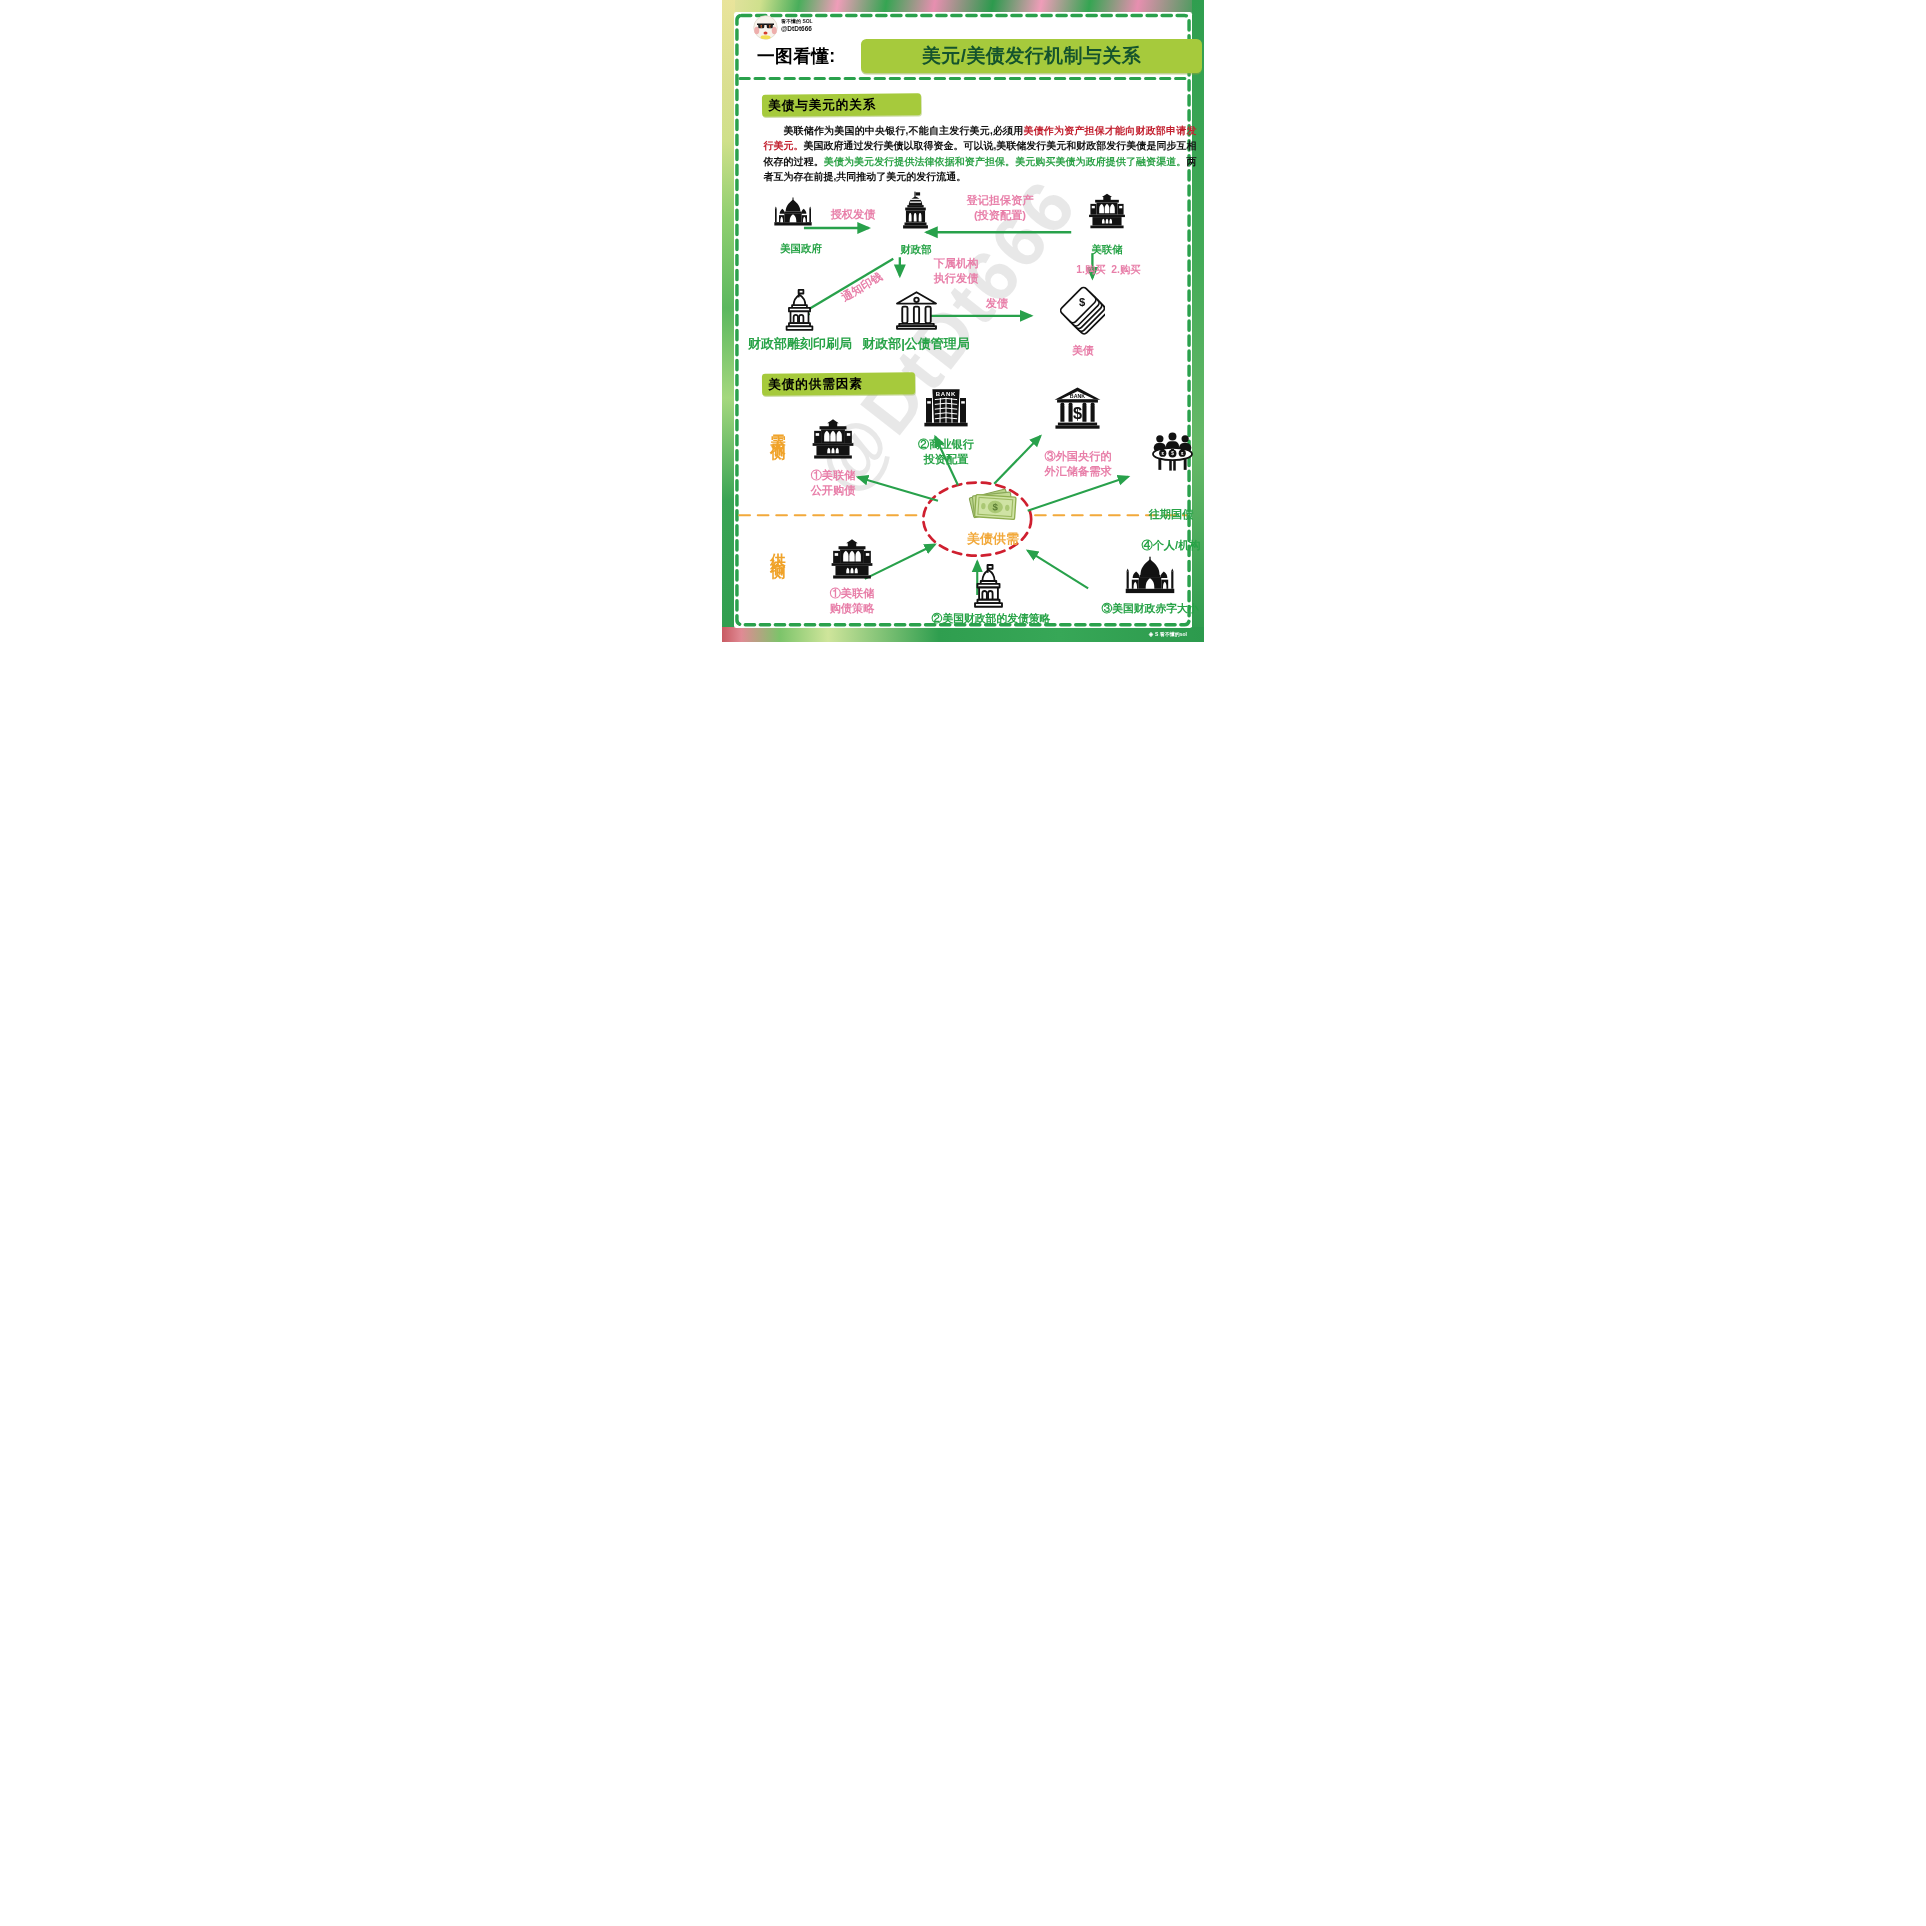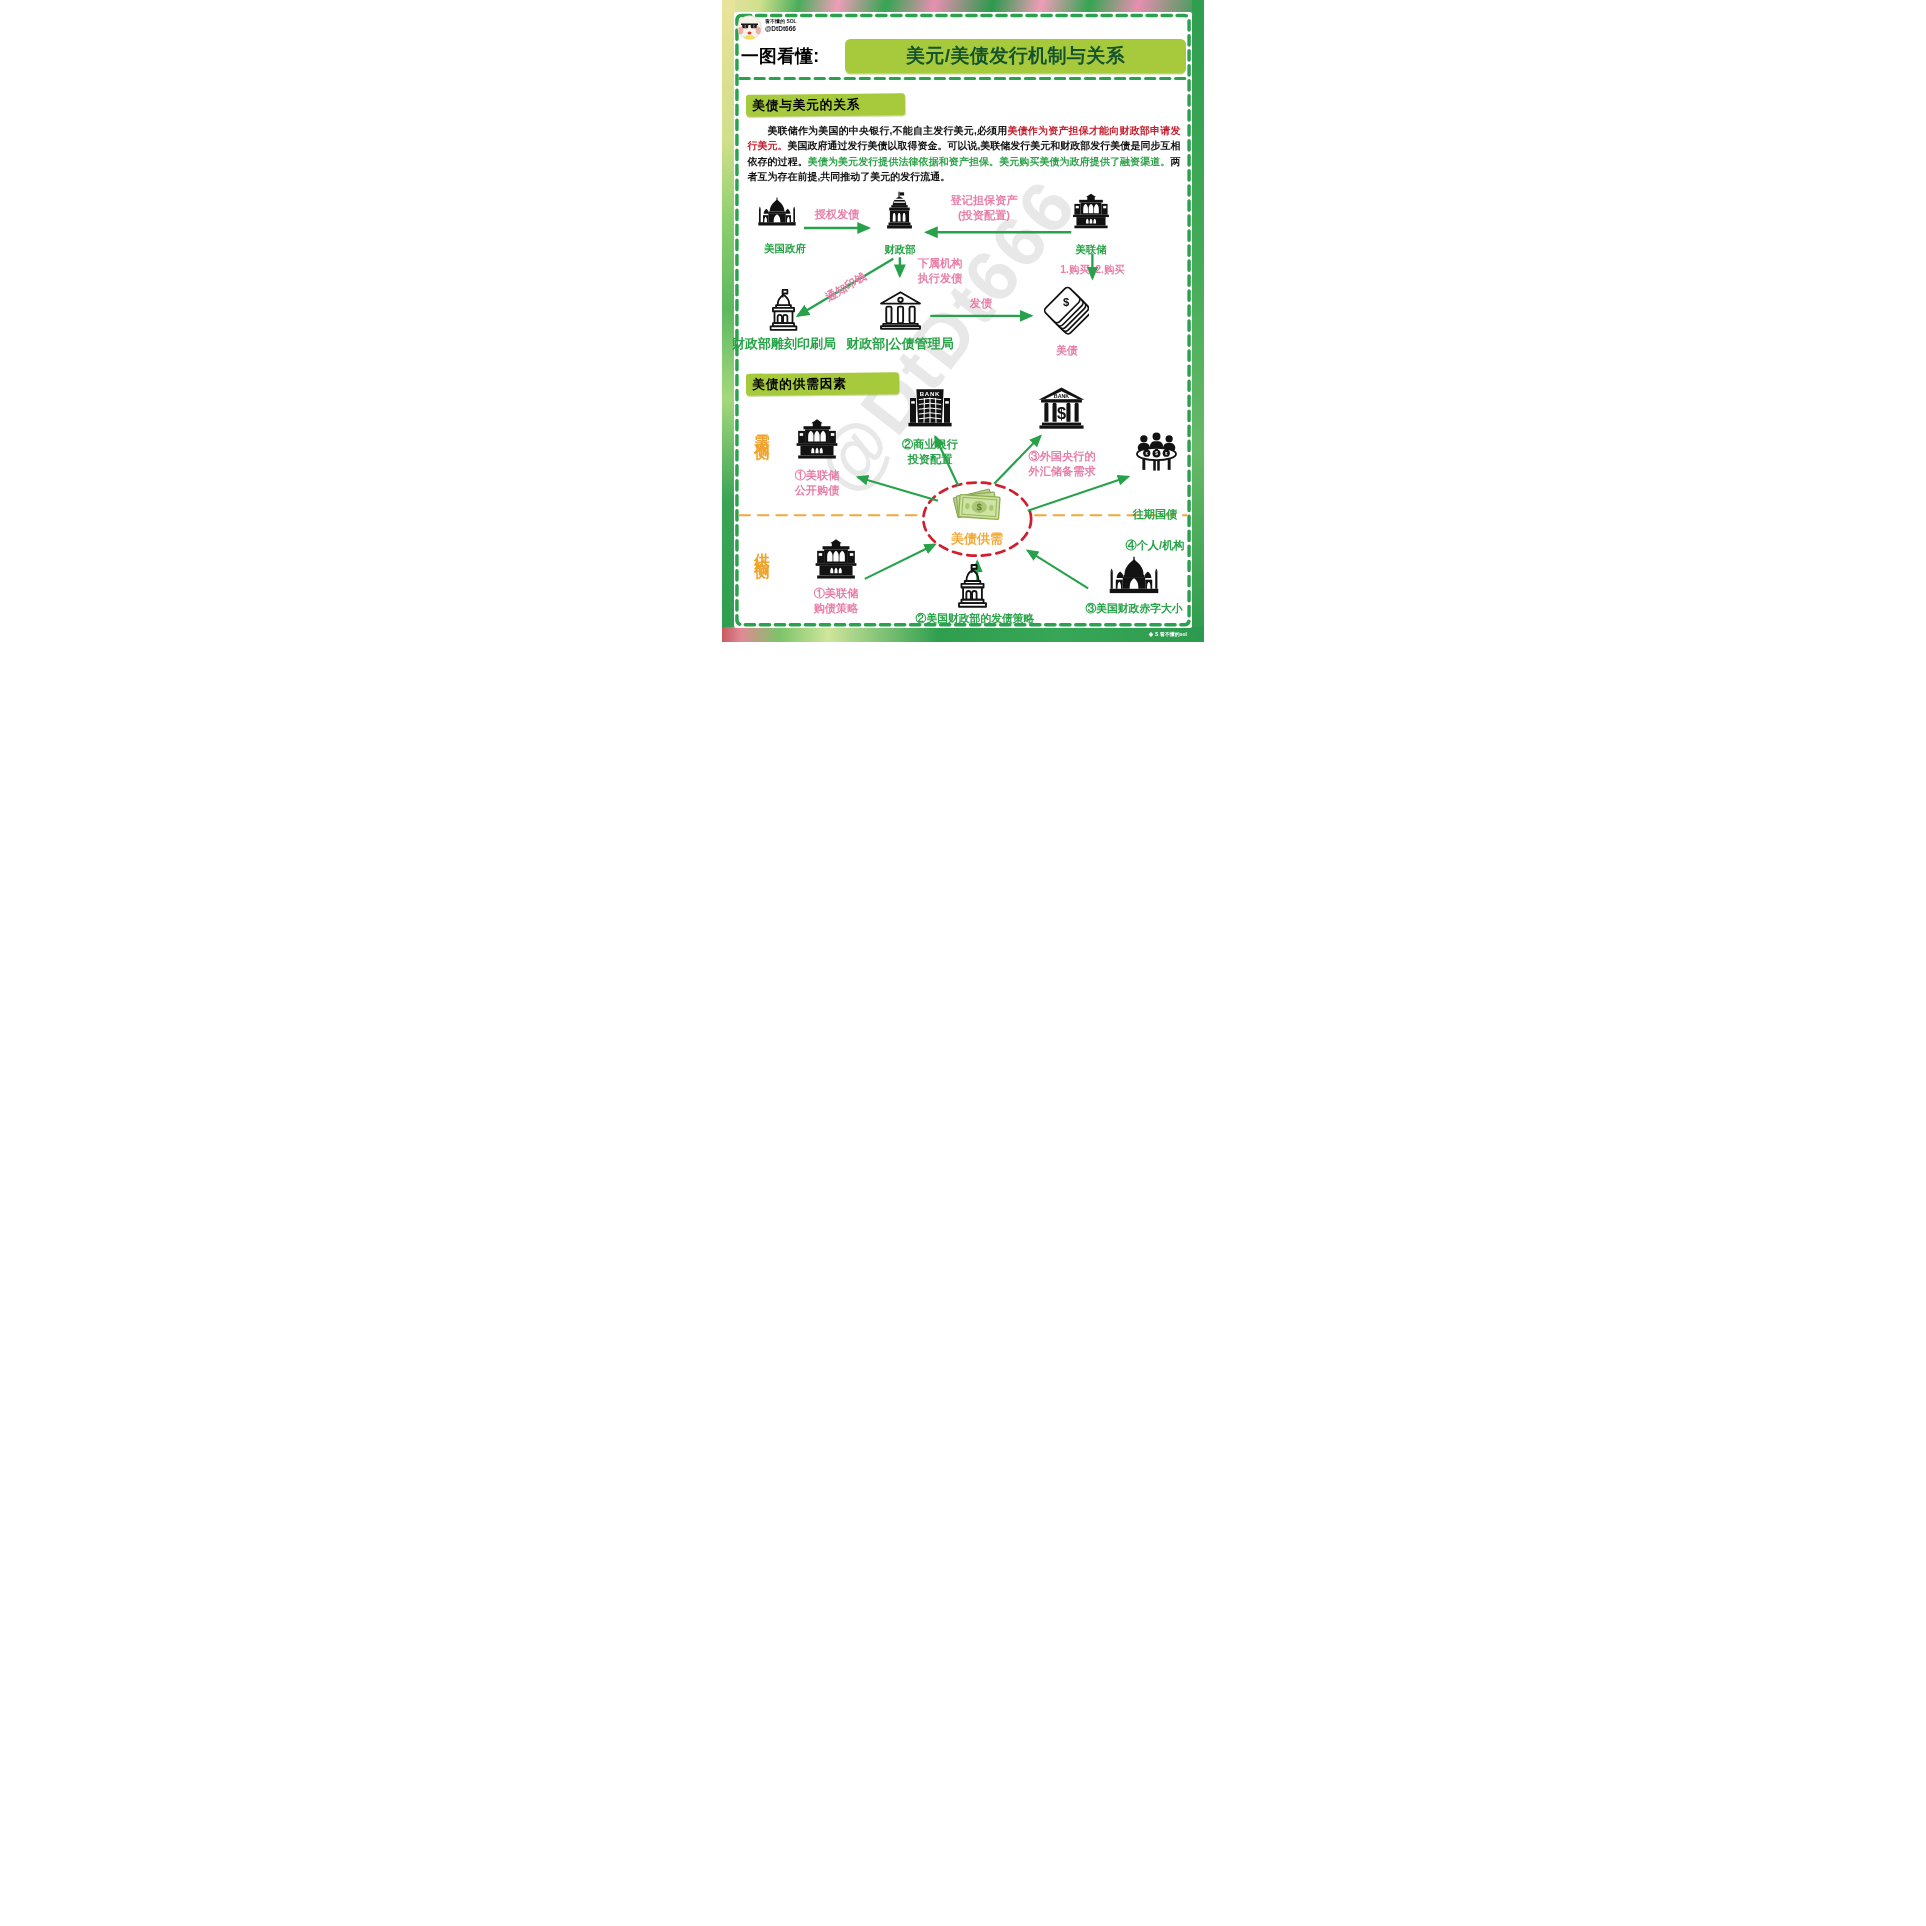--- a/index.html
+++ b/index.html
@@ -14,21 +14,21 @@
     background:linear-gradient(180deg,#e9e49b 0%,#d9df90 14%,#cfe08a 22%,#8fcf70 34%,#5cb85f 48%,#a4d87e 62%,#3aa455 78%,#2f9e4f 100%);}
   .bg-right{position:absolute;top:0;right:0;bottom:0;width:12.3px;
     background:linear-gradient(180deg,#2f9e4f,#43ab58 40%,#67b968 70%,#2c9a4d);}
   .bg-bottom{position:absolute;left:0;right:0;bottom:0;height:15.4px;
     background:linear-gradient(90deg,#c85a62 0%,#e08a94 4%,#7cc46a 12%,#cfe59b 22%,#2f9e4f 45%,#37a757 70%,#2c9a4d 100%);}
   .panel{position:absolute;left:11.6px;top:12.3px;width:458px;height:616px;background:#ffffff;border-radius:2.3px;z-index:1;}
   .watermark{position:absolute;left:-46px;top:162px;width:539px;height:347px;z-index:2;
     display:flex;align-items:center;justify-content:center;transform:rotate(-52deg);
     font-size:73px;font-weight:900;letter-spacing:3.1px;color:rgba(0,0,0,0.09);white-space:nowrap;pointer-events:none;}
   svg.deco{position:absolute;left:0;top:0;width:482px;height:642px;z-index:3;pointer-events:none;}
-  .content{position:absolute;left:0;top:0;width:482px;height:642px;z-index:4;}
+  .content{position:absolute;left:16px;top:0;width:482px;height:642px;z-index:4;}
   
   .avatar{position:absolute;left:15.4px;top:14.6px;width:25px;height:25px;}
   .author-name{position:absolute;left:43px;top:17.7px;font-size:5px;font-weight:700;color:#1c1c1c;}
   .author-handle{position:absolute;left:43px;top:25px;font-size:6.5px;font-weight:700;color:#111;}
   .title-prefix{position:absolute;left:19px;top:44px;font-size:17.7px;font-weight:900;color:#000;letter-spacing:0.4px;}
   .title-box{position:absolute;left:123px;top:39px;width:341px;height:34px;background:#a6ca3c;border-radius:5.4px;
     display:flex;align-items:center;justify-content:center;box-shadow:0 1.5px 0 rgba(140,170,60,.55);}
   .title-box span{font-size:19px;font-weight:900;color:#14532d;letter-spacing:0.4px;}
   
   .h-brush{position:absolute;background:#a6ca3c;border-radius:3.1px;transform:rotate(-.6deg);

